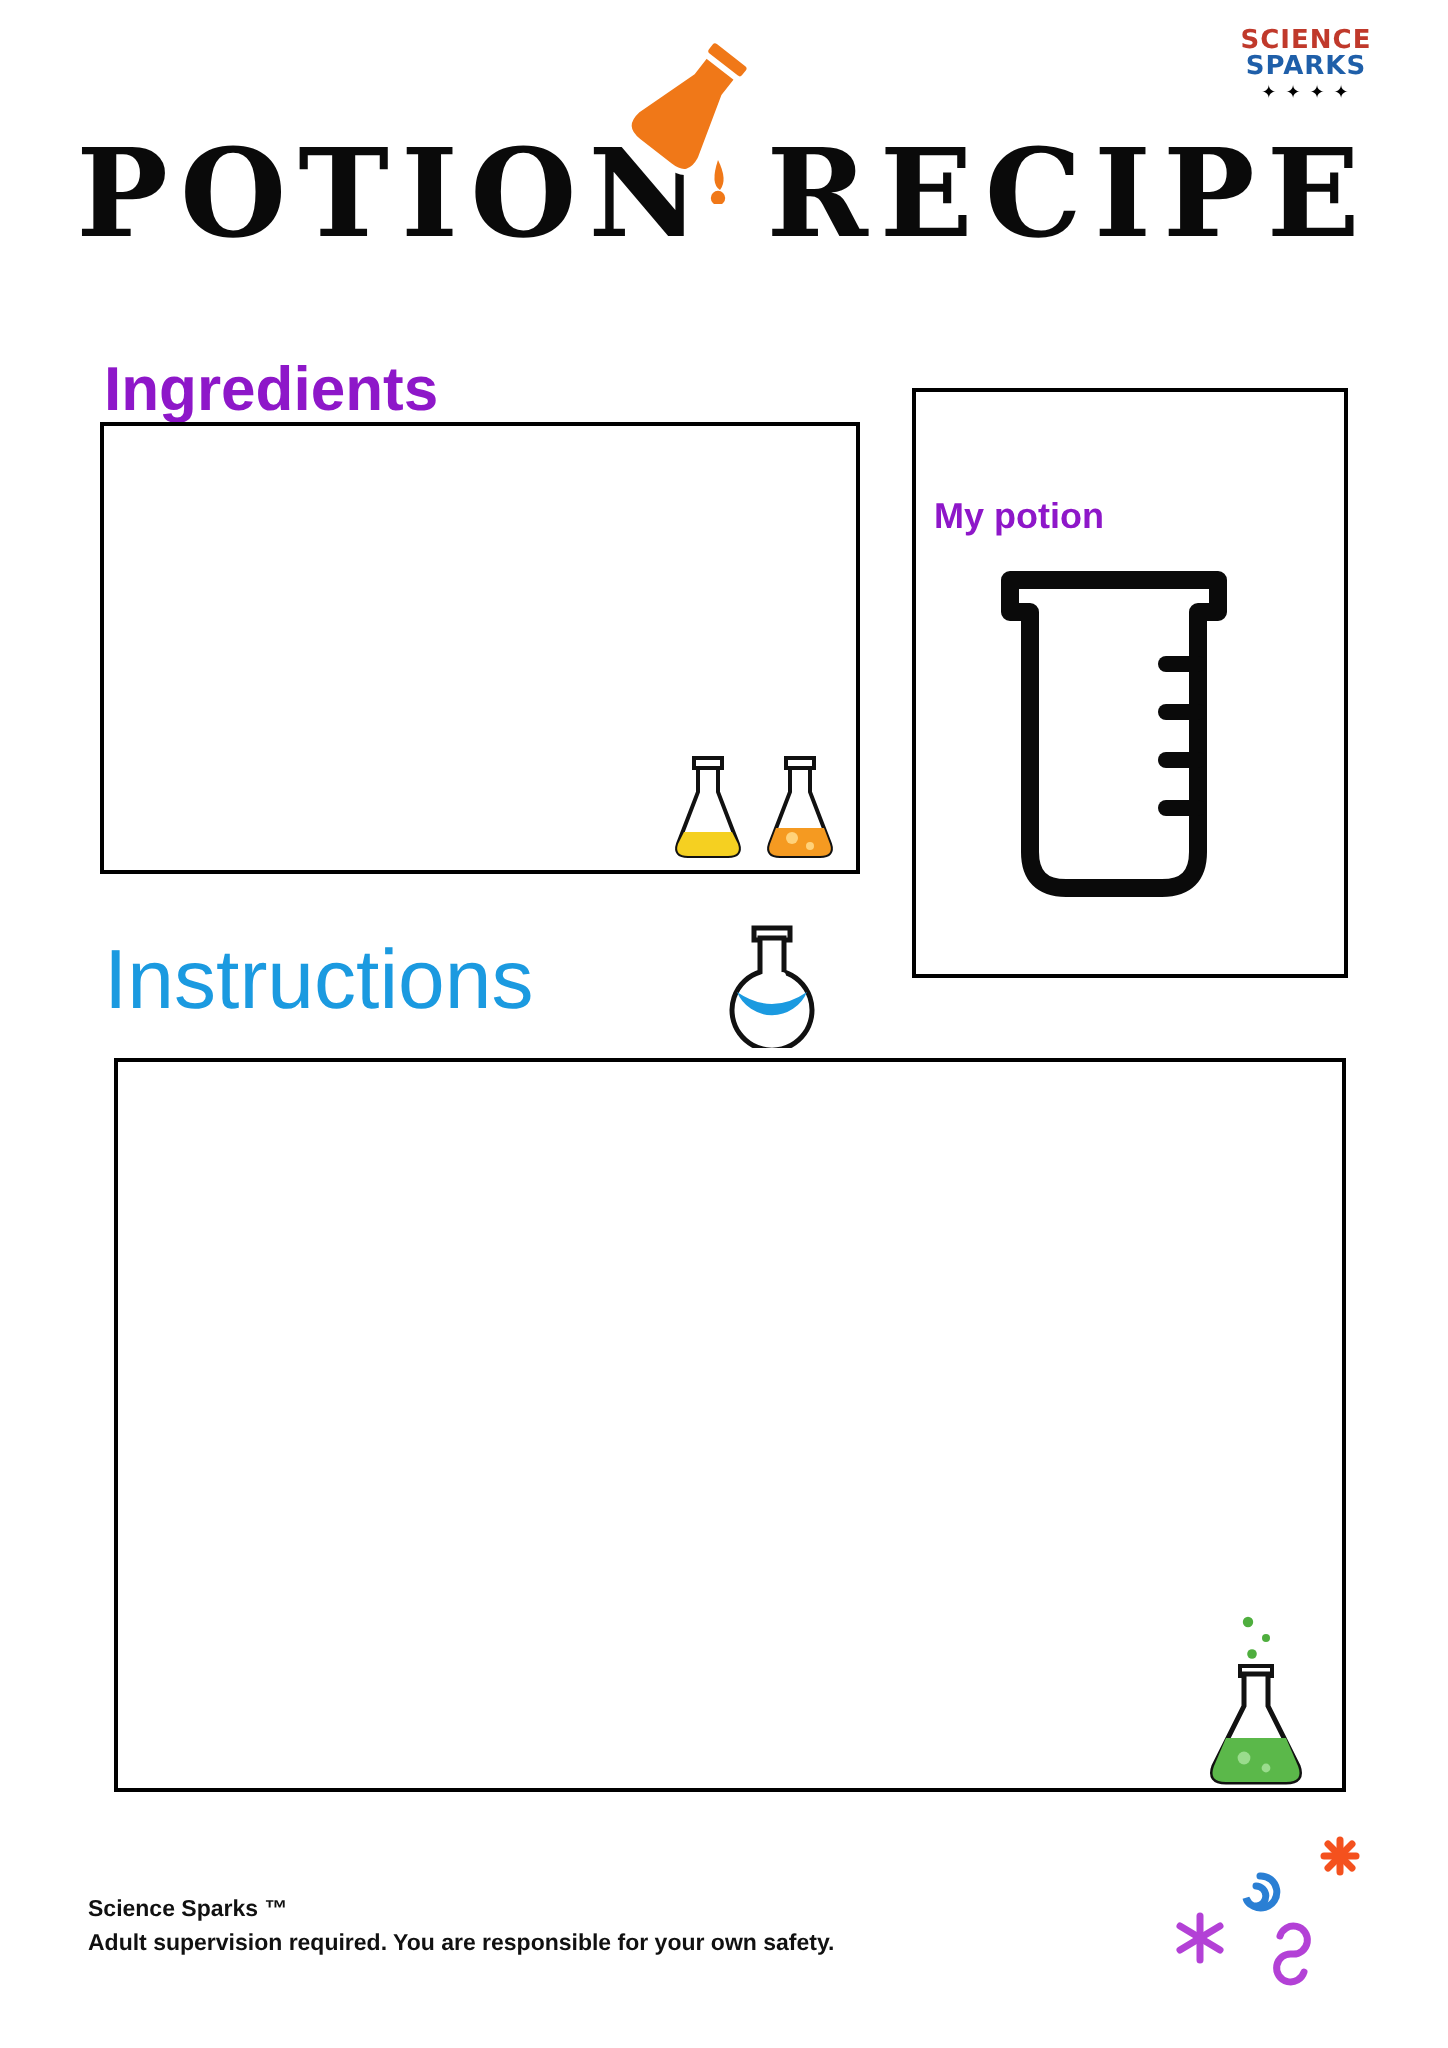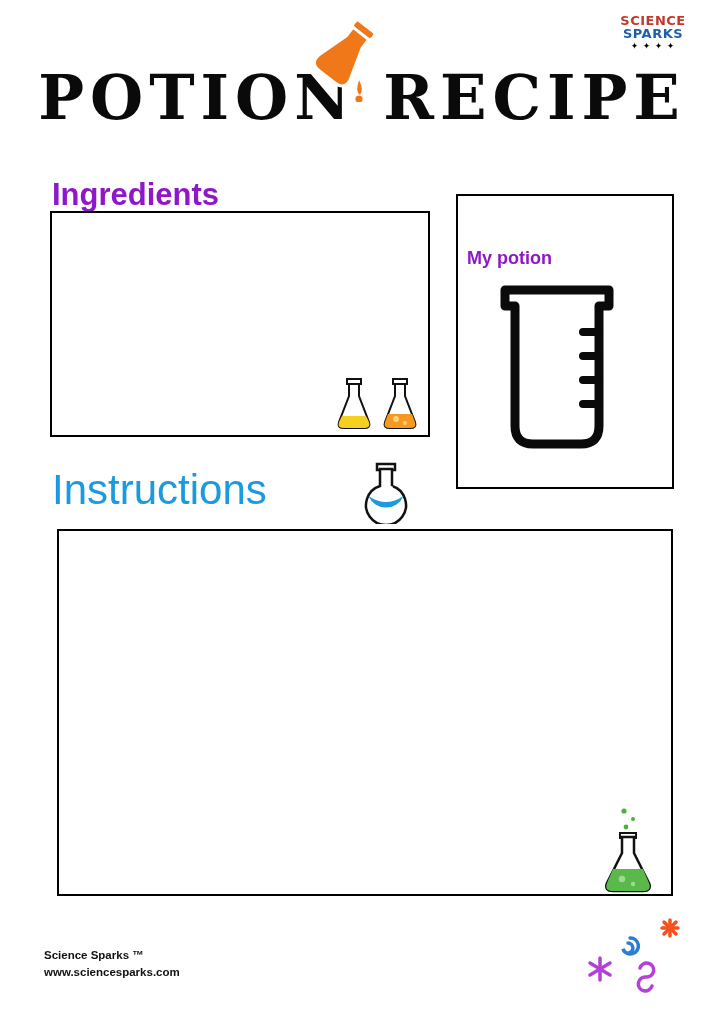--- a/index.html
+++ b/index.html
@@ -236,21 +236,21 @@
     <circle cx="26" cy="22" r="2.4" fill="#4fae3e"></circle>
     <rect x="20" y="28" width="16" height="5" fill="#ffffff" stroke="#111" stroke-width="2"></rect>
     <path d="M22 32 L34 32 L34 48 L49 78 Q52 86 43 86 L13 86 Q4 86 7 78 L22 48 Z" fill="#ffffff" stroke="#111" stroke-width="2.5"></path>
     <path d="M13 64 L43 64 L49 78 Q52 86 43 86 L13 86 Q4 86 7 78 Z" fill="#5bb84a"></path>
     <circle cx="22" cy="74" r="3.2" fill="#9adc8d"></circle>
     <circle cx="33" cy="79" r="2.2" fill="#9adc8d"></circle>
   </svg>
 
   <div class="footer">
     <div>Science Sparks ™</div>
-    <div>www.sciencesparks.com</div>
+    <div>Adult supervision required. You are responsible for your own safety.</div>
   </div>
 
   <svg class="footer-doodles" viewBox="0 0 120 80">
 
     <g stroke="#f4511e" stroke-width="3.5" stroke-linecap="round">
       <line x1="96" y1="4" x2="96" y2="20"></line>
       <line x1="88" y1="12" x2="104" y2="12"></line>
       <line x1="90" y1="6" x2="102" y2="18"></line>
       <line x1="102" y1="6" x2="90" y2="18"></line>
     </g>

